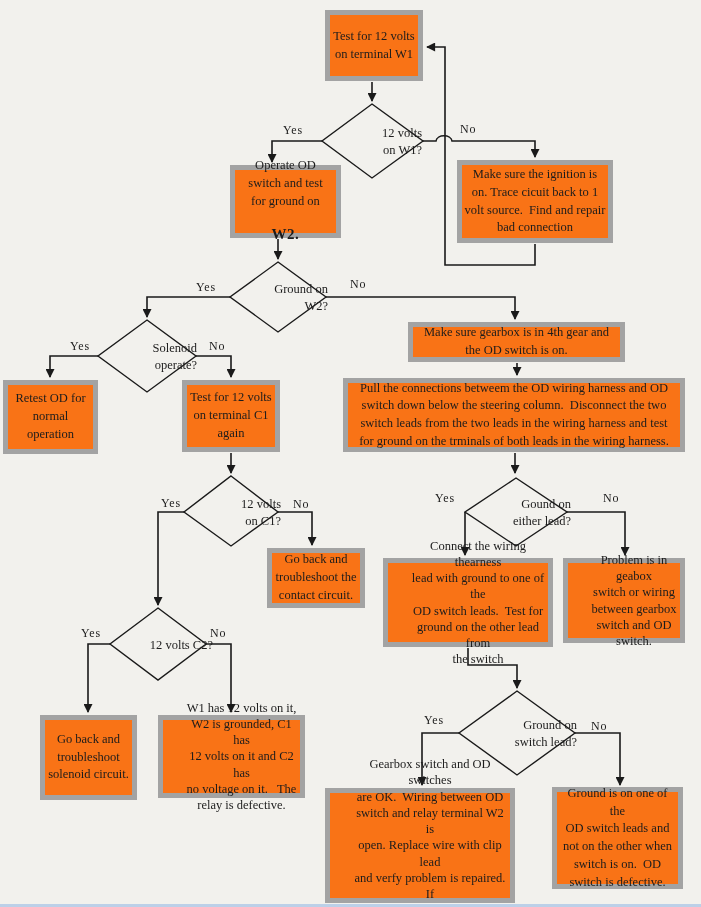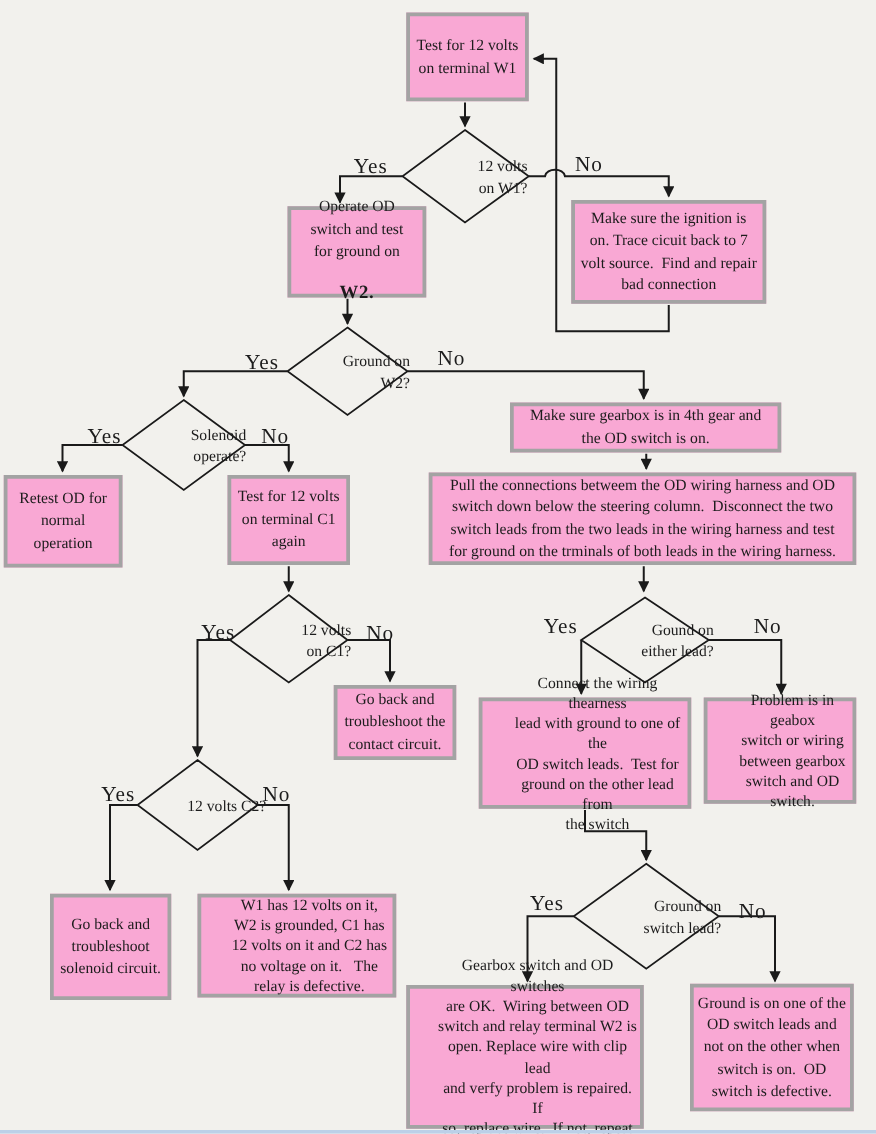--- a/index.html
+++ b/index.html
@@ -4,31 +4,31 @@
 <style>
   html,body{margin:0;padding:0;}
   body{
     width:701px;height:907px;position:relative;overflow:hidden;
     background:#f2f1ed;color:#1c1c1c;
     font-family:"Liberation Serif", serif;
   }
   #connector-layer{position:absolute;left:0;top:0;width:701px;height:907px;}
   .box{
     position:absolute;box-sizing:border-box;
-    border:3px solid #a3a3a3;background:#f9a8d4;
+    border:5px solid #a3a3a3;background:#f97316;
     display:flex;align-items:center;justify-content:center;
     text-align:center;font-size:12.5px;line-height:1.42;
     white-space:pre-wrap;padding:1px 2px;
   }
   .tight{line-height:1.3;padding-left:22px;}
   .dlabel{
     position:absolute;text-align:right;font-size:12.5px;line-height:1.35;
     white-space:pre-wrap;
   }
-  .yn{position:absolute;font-size:17px;letter-spacing:0.8px;}
+  .yn{position:absolute;font-size:12px;letter-spacing:0.8px;}
   .w2big{font-weight:bold;font-size:15px;letter-spacing:0.5px;margin-top:14px;}
   .scan-edge{position:absolute;left:0;top:904px;width:701px;height:3px;background:#bcd0e8;}
 </style>
 </head>
 <body>
 
 <svg id="connector-layer" viewBox="0 0 701 907" xmlns="http://www.w3.org/2000/svg">
   <defs>
     <marker id="arr" viewBox="0 0 10 10" refX="9" refY="5" markerWidth="11" markerHeight="9" markerUnits="userSpaceOnUse" orient="auto-start-reverse">
       <path d="M0,0 L10,5 L0,10 z" fill="#1a1a1a"></path>
@@ -65,21 +65,21 @@
     <polygon points="516,478 567,512 516,546 465,512"></polygon>
     <polygon points="158,608 206,644 158,680 110,644"></polygon>
     <polygon points="517,691 575,733 517,775 459,733"></polygon>
   </g>
 </svg>
 
 <div class="box" style="left:325px;top:10px;width:98px;height:71px"><span>Test for 12 volts
 on terminal W1</span></div>
 
 <div class="box" style="left:457px;top:160px;width:156px;height:83px"><span>Make sure the ignition is
-on. Trace cicuit back to 7
+on. Trace cicuit back to 1
 volt source.  Find and repair
 bad connection</span></div>
 
 <div class="box" style="left:230px;top:165px;width:111px;height:73px"><div><span>Operate OD
 switch and test
 for ground on</span><div class="w2big">W2.</div></div></div>
 
 <div class="box" style="left:3px;top:380px;width:95px;height:74px"><span>Retest OD for
 normal
 operation</span></div>
@@ -109,21 +109,21 @@
 <div class="box tight" style="left:563px;top:558px;width:122px;height:85px"><span>Problem is in geabox
 switch or wiring
 between gearbox
 switch and OD
 switch.</span></div>
 
 <div class="box" style="left:40px;top:715px;width:97px;height:85px"><span>Go back and
 troubleshoot
 solenoid circuit.</span></div>
 
-<div class="box tight" style="left:158px;top:715px;width:159px;height:83px"><span>W1 has 12 volts on it,
+<div class="box tight" style="left:158px;top:715px;width:147px;height:83px"><span>W1 has 12 volts on it,
 W2 is grounded, C1 has
 12 volts on it and C2 has
 no voltage on it.   The
 relay is defective.</span></div>
 
 <div class="box tight" style="left:325px;top:788px;width:190px;height:115px"><span>Gearbox switch and OD switches
 are OK.  Wiring between OD
 switch and relay terminal W2 is
 open. Replace wire with clip lead
 and verfy problem is repaired.  If

